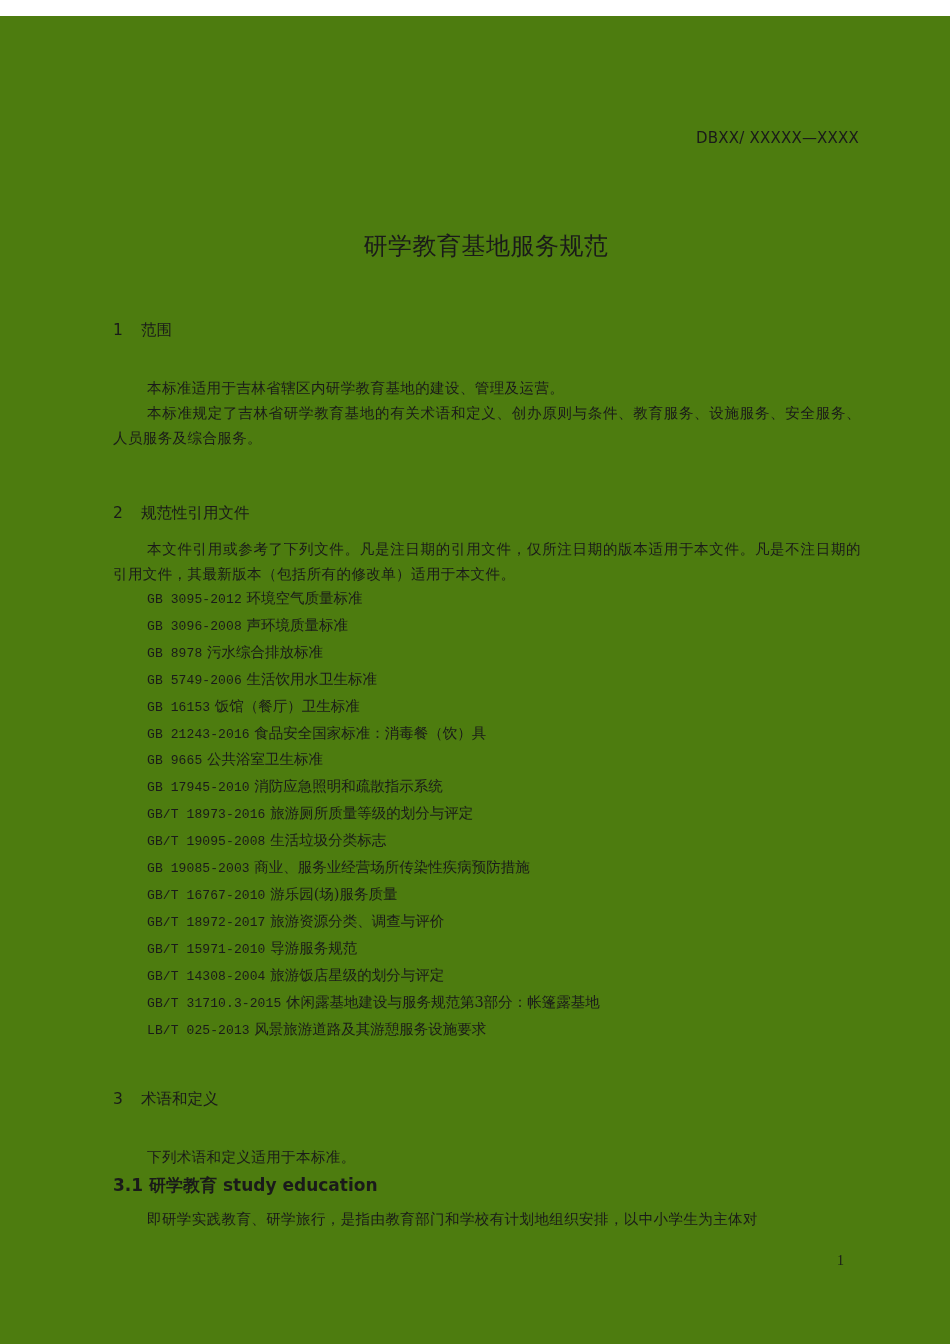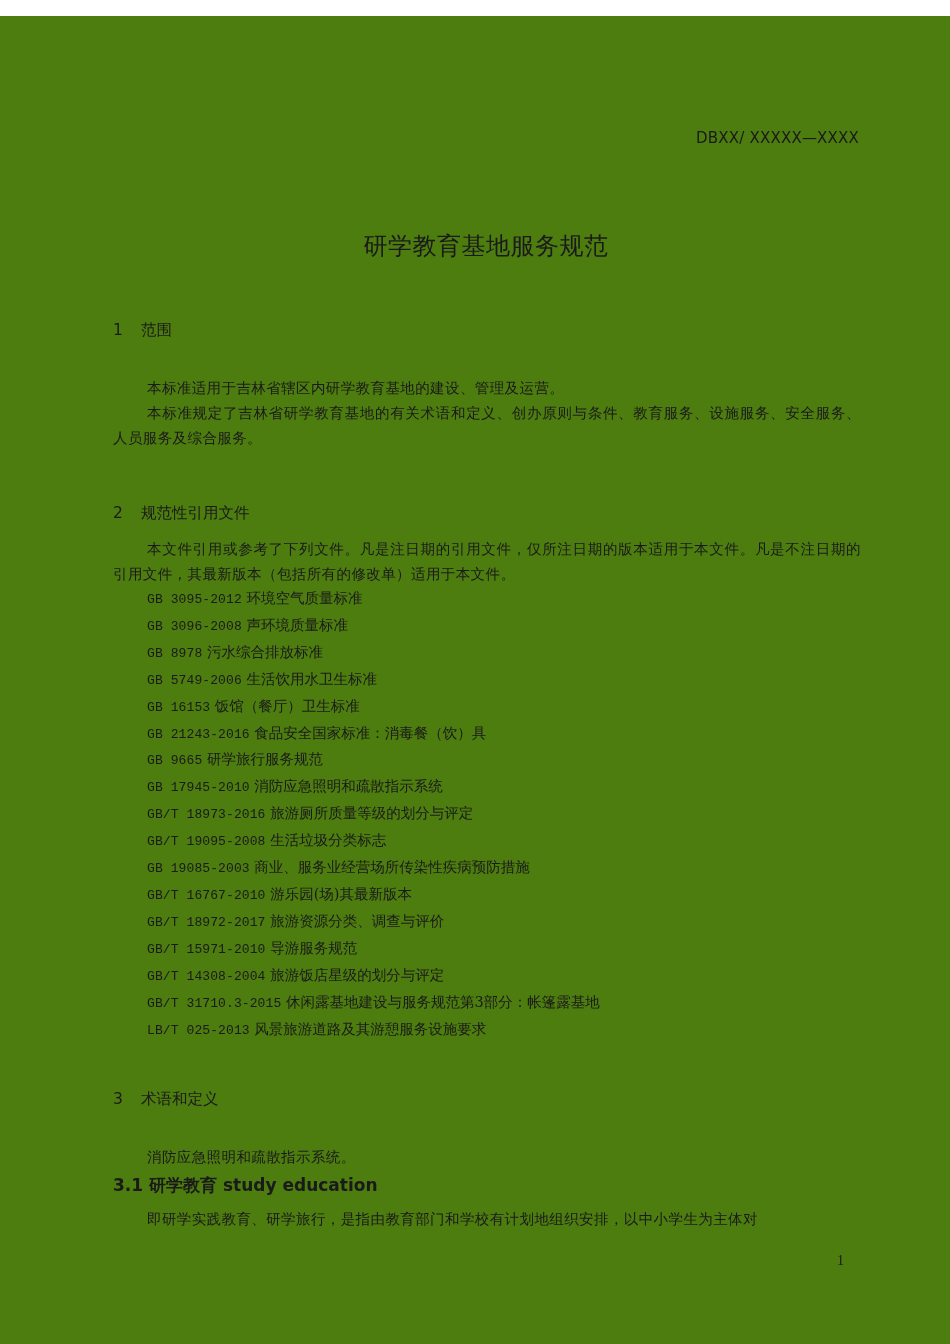--- a/index.html
+++ b/index.html
@@ -115,37 +115,37 @@
   </div>
   <p class="para" style="top:521px; margin:0;">本文件引用或参考了下列文件。凡是注日期的引用文件，仅所注日期的版本适用于本文件。凡是不注日期的引用文件，其最新版本（包括所有的修改单）适用于本文件。</p>
 
   <ul class="refs">
     <li><span class="code">GB 3095-2012</span> <span>环境空气质量标准</span></li>
     <li><span class="code">GB 3096-2008</span> <span>声环境质量标准</span></li>
     <li><span class="code">GB 8978</span> <span>污水综合排放标准</span></li>
     <li><span class="code">GB 5749-2006</span> <span>生活饮用水卫生标准</span></li>
     <li><span class="code">GB 16153</span> <span>饭馆（餐厅）卫生标准</span></li>
     <li><span class="code">GB 21243-2016</span> <span>食品安全国家标准：消毒餐（饮）具</span></li>
-    <li><span class="code">GB 9665</span> <span>研学旅行服务规范</span></li>
+    <li><span class="code">GB 9665</span> <span>公共浴室卫生标准</span></li>
     <li><span class="code">GB 17945-2010</span> <span>消防应急照明和疏散指示系统</span></li>
     <li><span class="code">GB/T 18973-2016</span> <span>旅游厕所质量等级的划分与评定</span></li>
     <li><span class="code">GB/T 19095-2008</span> <span>生活垃圾分类标志</span></li>
     <li><span class="code">GB 19085-2003</span> <span>商业、服务业经营场所传染性疾病预防措施</span></li>
-    <li><span class="code">GB/T 16767-2010</span> <span>游乐园(场)其最新版本</span></li>
+    <li><span class="code">GB/T 16767-2010</span> <span>游乐园(场)服务质量</span></li>
     <li><span class="code">GB/T 18972-2017</span> <span>旅游资源分类、调查与评价</span></li>
     <li><span class="code">GB/T 15971-2010</span> <span>导游服务规范</span></li>
     <li><span class="code">GB/T 14308-2004</span> <span>旅游饭店星级的划分与评定</span></li>
     <li><span class="code">GB/T 31710.3-2015</span> <span>休闲露基地建设与服务规范第3部分：帐篷露基地</span></li>
     <li><span class="code">LB/T 025-2013</span> <span>风景旅游道路及其游憩服务设施要求</span></li>
   </ul>
 
   <div class="section-heading" style="top:1073px;">
     <span class="num">3</span><span>术语和定义</span>
   </div>
-  <p class="para" style="top:1129px; margin:0;">消防应急照明和疏散指示系统。</p>
+  <p class="para" style="top:1129px; margin:0;">下列术语和定义适用于本标准。</p>
 
   <div class="subheading">
     <span>3.1</span>
     <span>研学教育 study education</span>
   </div>
   <p class="para" style="top:1191px; margin:0;">即研学实践教育、研学旅行，是指由教育部门和学校有计划地组织安排，以中小学生为主体对</p>
 
   <div class="page-number">1</div>
 </div>
 

